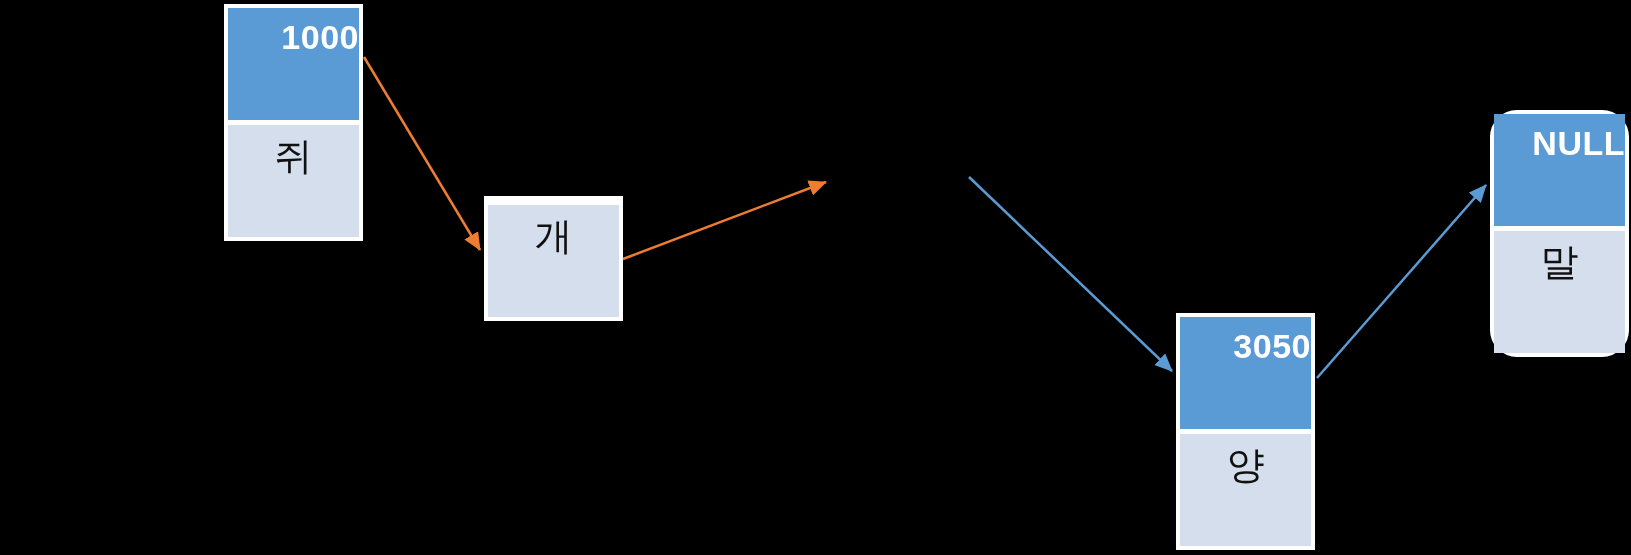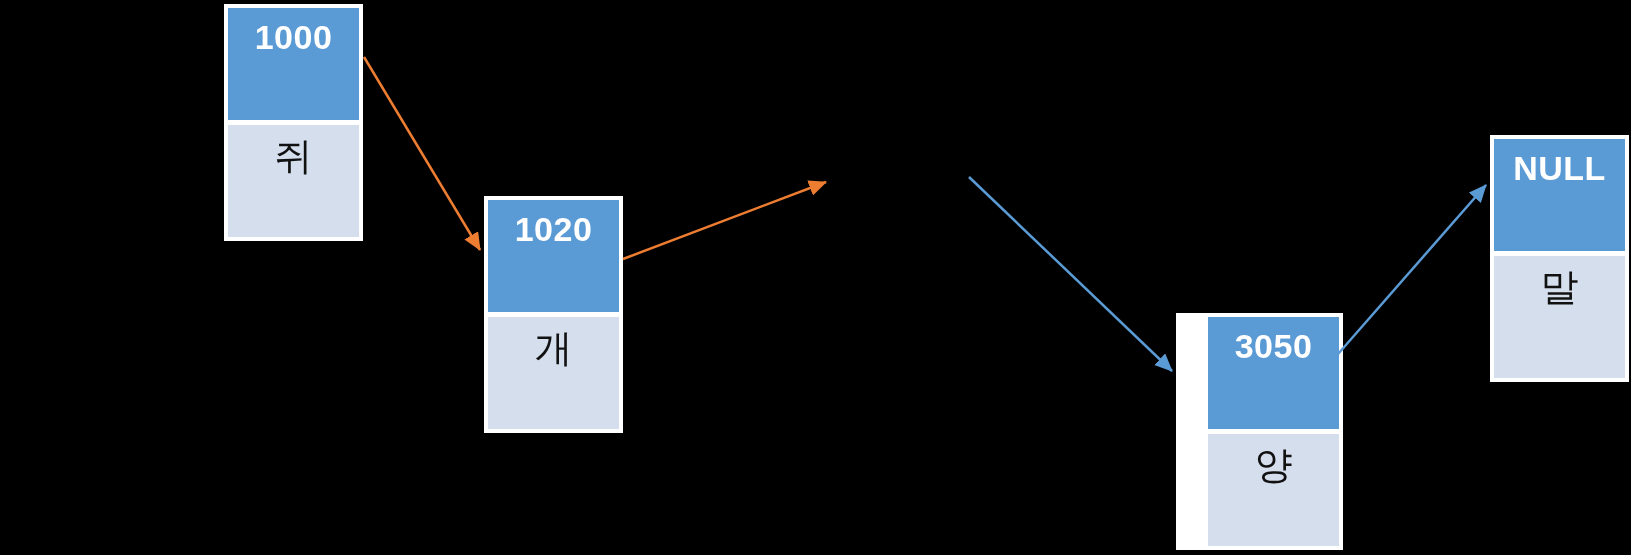--- a/index.html
+++ b/index.html
@@ -21,42 +21,42 @@
     border: 4px solid #ffffff;
     background: #ffffff;
     box-sizing: content-box;
   }
   .hdr {
     background: #5B9BD5;
     height: 112px;
     color: #ffffff;
     font-weight: bold;
     font-size: 34px;
-    text-align: center;
+    text-align: right;
     padding-top: 10px;
     box-sizing: border-box;
     letter-spacing: 0.5px;
   }
   .val {
     background: #D5DEED;
     height: 112px;
     margin-top: 5px;
     color: #111111;
     font-size: 38px;
     text-align: center;
     padding-top: 10px;
     box-sizing: border-box;
     white-space: pre-line;
     line-height: 1.15;
   }
   .n1 { left: 224px; top: 4px;   }
   .n2 { left: 484px; top: 196px; }
   .n3 { left: 830px; top: 119px; }
-  .n4 { left: 1176px; top: 313px; padding-left: 28px; }
-  .n5 { left: 1490px; top: 135px; }
+  .n4 { left: 1176px; top: 313px; }
+  .n5 { left: 1490px; top: 110px; border-radius: 27px; }
   .n3 .val { font-size: 33px; line-height: 1.2; padding-top: 8px; }
   .n5 .val { height: 122px; }
   .arrow-layer {
     position: absolute;
     left: 0; top: 0;
     width: 1631px;
     height: 555px;
     pointer-events: none;
   }
 </style>
@@ -64,21 +64,20 @@
 <body>
 
 <div class="canvas">
 
   <div class="node n1">
     <div class="hdr">1000</div>
     <div class="val">쥐</div>
   </div>
 
   <div class="node n2">
-    <div class="hdr">1020</div>
     <div class="val">개</div>
   </div>
 
 
   <div class="node n4">
     <div class="hdr">3050</div>
     <div class="val">양</div>
   </div>
 
   <div class="node n5">

